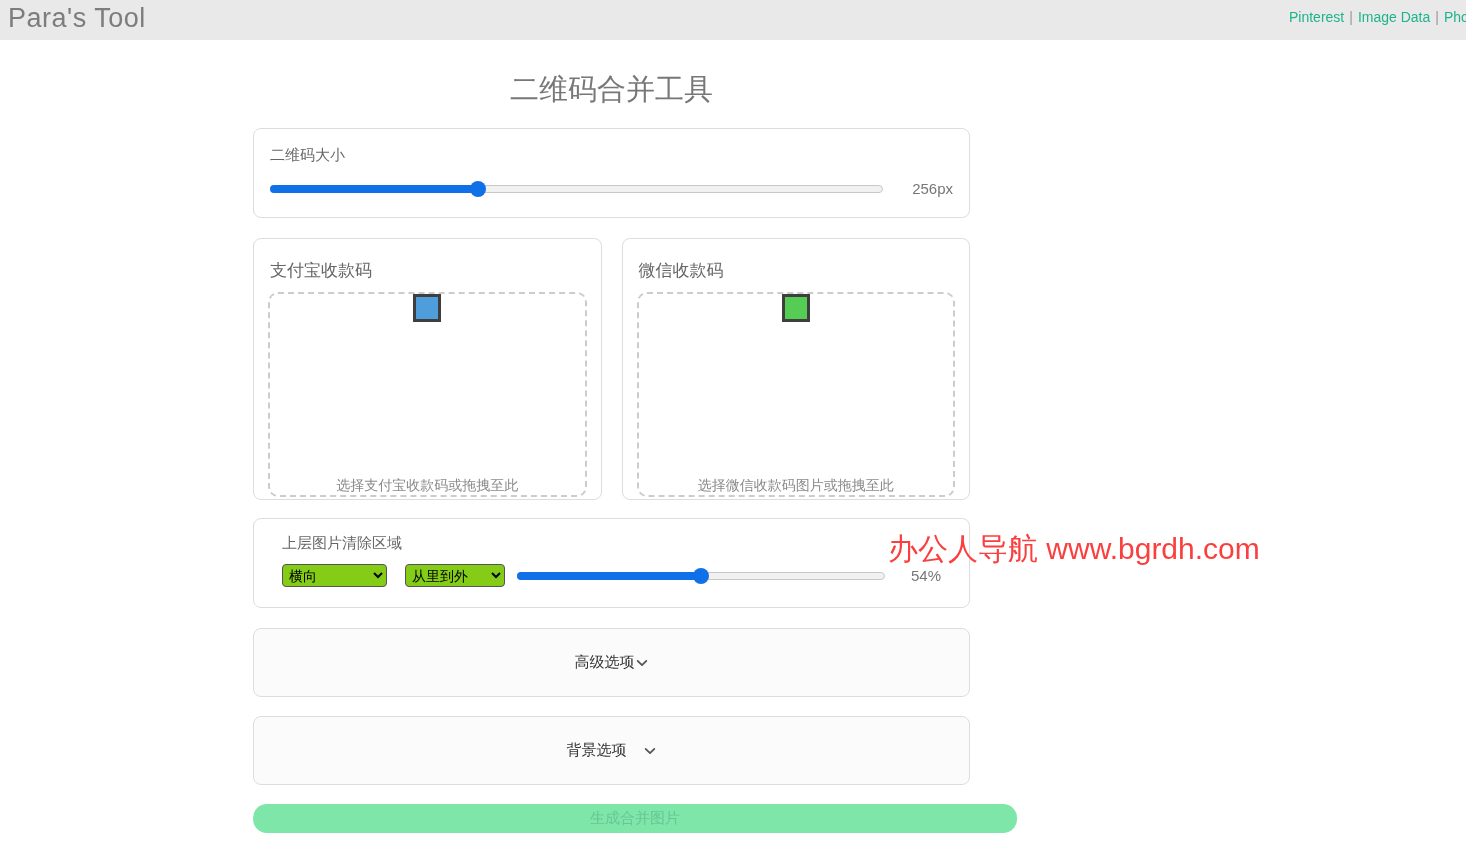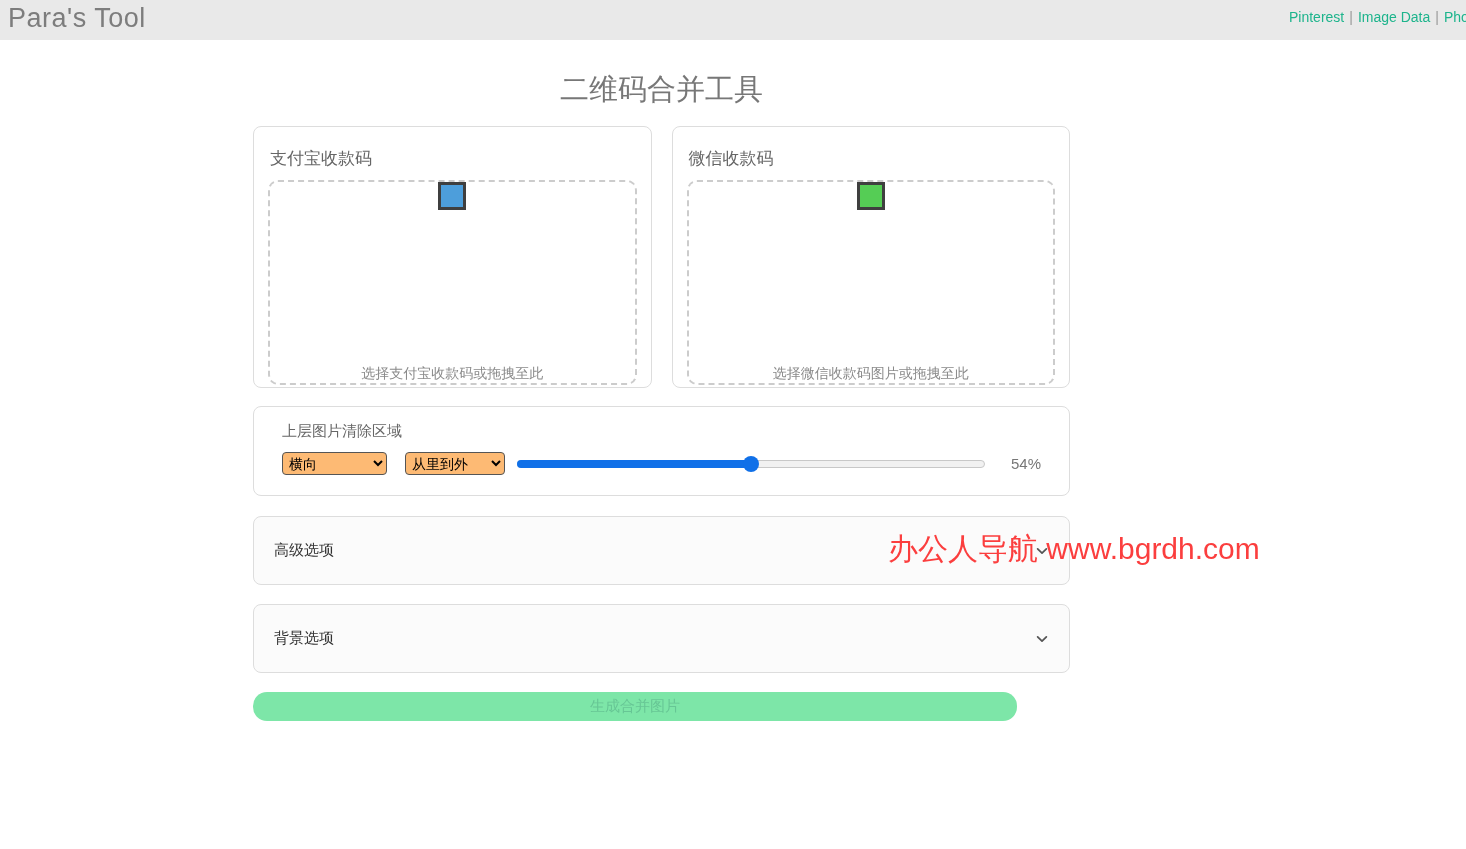--- a/index.html
+++ b/index.html
@@ -19,21 +19,21 @@
     position: absolute; left: 8px; top: 3px;
     font-size: 27px; color: #7d7d7d; letter-spacing: 0.5px; text-align: center;
   }
   .toplinks {
     position: absolute; left: 1289px; top: 9px;
     font-size: 14px; white-space: nowrap;
   }
   .toplinks a { color: #1db48c; text-decoration: none; }
   .toplinks .sep { color: #999; margin: 0 5px; }
   
-  .main { margin-left: 253px; width: 817px; }
+  .main { margin-left: 253px; width: 717px; }
   .page-title {
     text-align: center; font-size: 29px; color: #777;
     font-weight: 400; margin: 32px 0 0 0; line-height: 34px;
   }
   .card {
     background: #fff; border: 1px solid #ddd; border-radius: 8px;
   }
   .card-pad { padding: 17px 16px; }
   .field-label { font-size: 15px; color: #666; }
   
@@ -65,29 +65,29 @@
     display: flex; flex-direction: column; align-items: center; justify-content: space-between;
     cursor: pointer;
   }
   .file-square { width: 28px; height: 28px; border: 3px solid #3f3f3f; margin-bottom: 26px; }
   .drop-hint { font-size: 14px; color: #8a8a8a; }
   
   .clear-card { margin-top: 18px; height: 90px; padding: 15px 28px; }
   .controls-row { display: flex; align-items: center; margin-top: 11px; }
   select {
     height: 23px; font-size: 14px; color: #000;
-    border: 1px solid #555; border-radius: 4px; background: #fdba74;
+    border: 1px solid #555; border-radius: 4px; background: #84cc16;
     font-family: "Liberation Sans", sans-serif; padding: 0 2px;
   }
   .sel-direction { width: 105px; margin-right: 18px; }
   .sel-order { width: 100px; margin-right: 12px; }
   
   .collapse-card {
     height: 69px; display: flex; align-items: center;
-    justify-content: space-between; padding: 0 20px;
+    justify-content: center; padding: 0 20px;
     background: #fbfbfb; cursor: pointer;
   }
   .collapse-adv { margin-top: 20px; }
   .collapse-bg  { margin-top: 19px; gap: 16px; }
   .collapse-label { font-size: 15px; color: #333; }
   .chev { width: 14px; height: 14px; }
   
   .generate-btn {
     margin-top: 19px; width: 764px; height: 29px;
     background: #7de6a8; border: none; border-radius: 14px;
@@ -109,20 +109,31 @@
   <div class="brand">Para's Tool</div>
   <nav class="toplinks">
     <a href="#">Pinterest</a><span class="sep">|</span><a href="#">Image Data</a><span class="sep">|</span><a href="#">Photo</a>
   </nav>
 </header>
 
 <main class="main">
 
   <h1 class="page-title">二维码合并工具</h1>
 
+  <section class="card card-pad size-card">
+    <div class="field-label">二维码大小</div>
+    <div class="slider-row">
+      <div class="slider">
+        <div class="track"></div>
+        <div class="fill" style="width: 34%;"></div>
+        <div class="thumb" style="left: 34%;"></div>
+      </div>
+      <div class="slider-value w56">256px</div>
+    </div>
+  </section>
 
   <div class="upload-row">
     <section class="card upload-card">
       <div class="upload-title">支付宝收款码</div>
       <div class="dropzone">
         <div class="file-square" id="alipay-square" style="background: rgb(77, 158, 219);"></div>
         <div class="drop-hint">选择支付宝收款码或拖拽至此</div>
       </div>
     </section>
     <section class="card upload-card">

